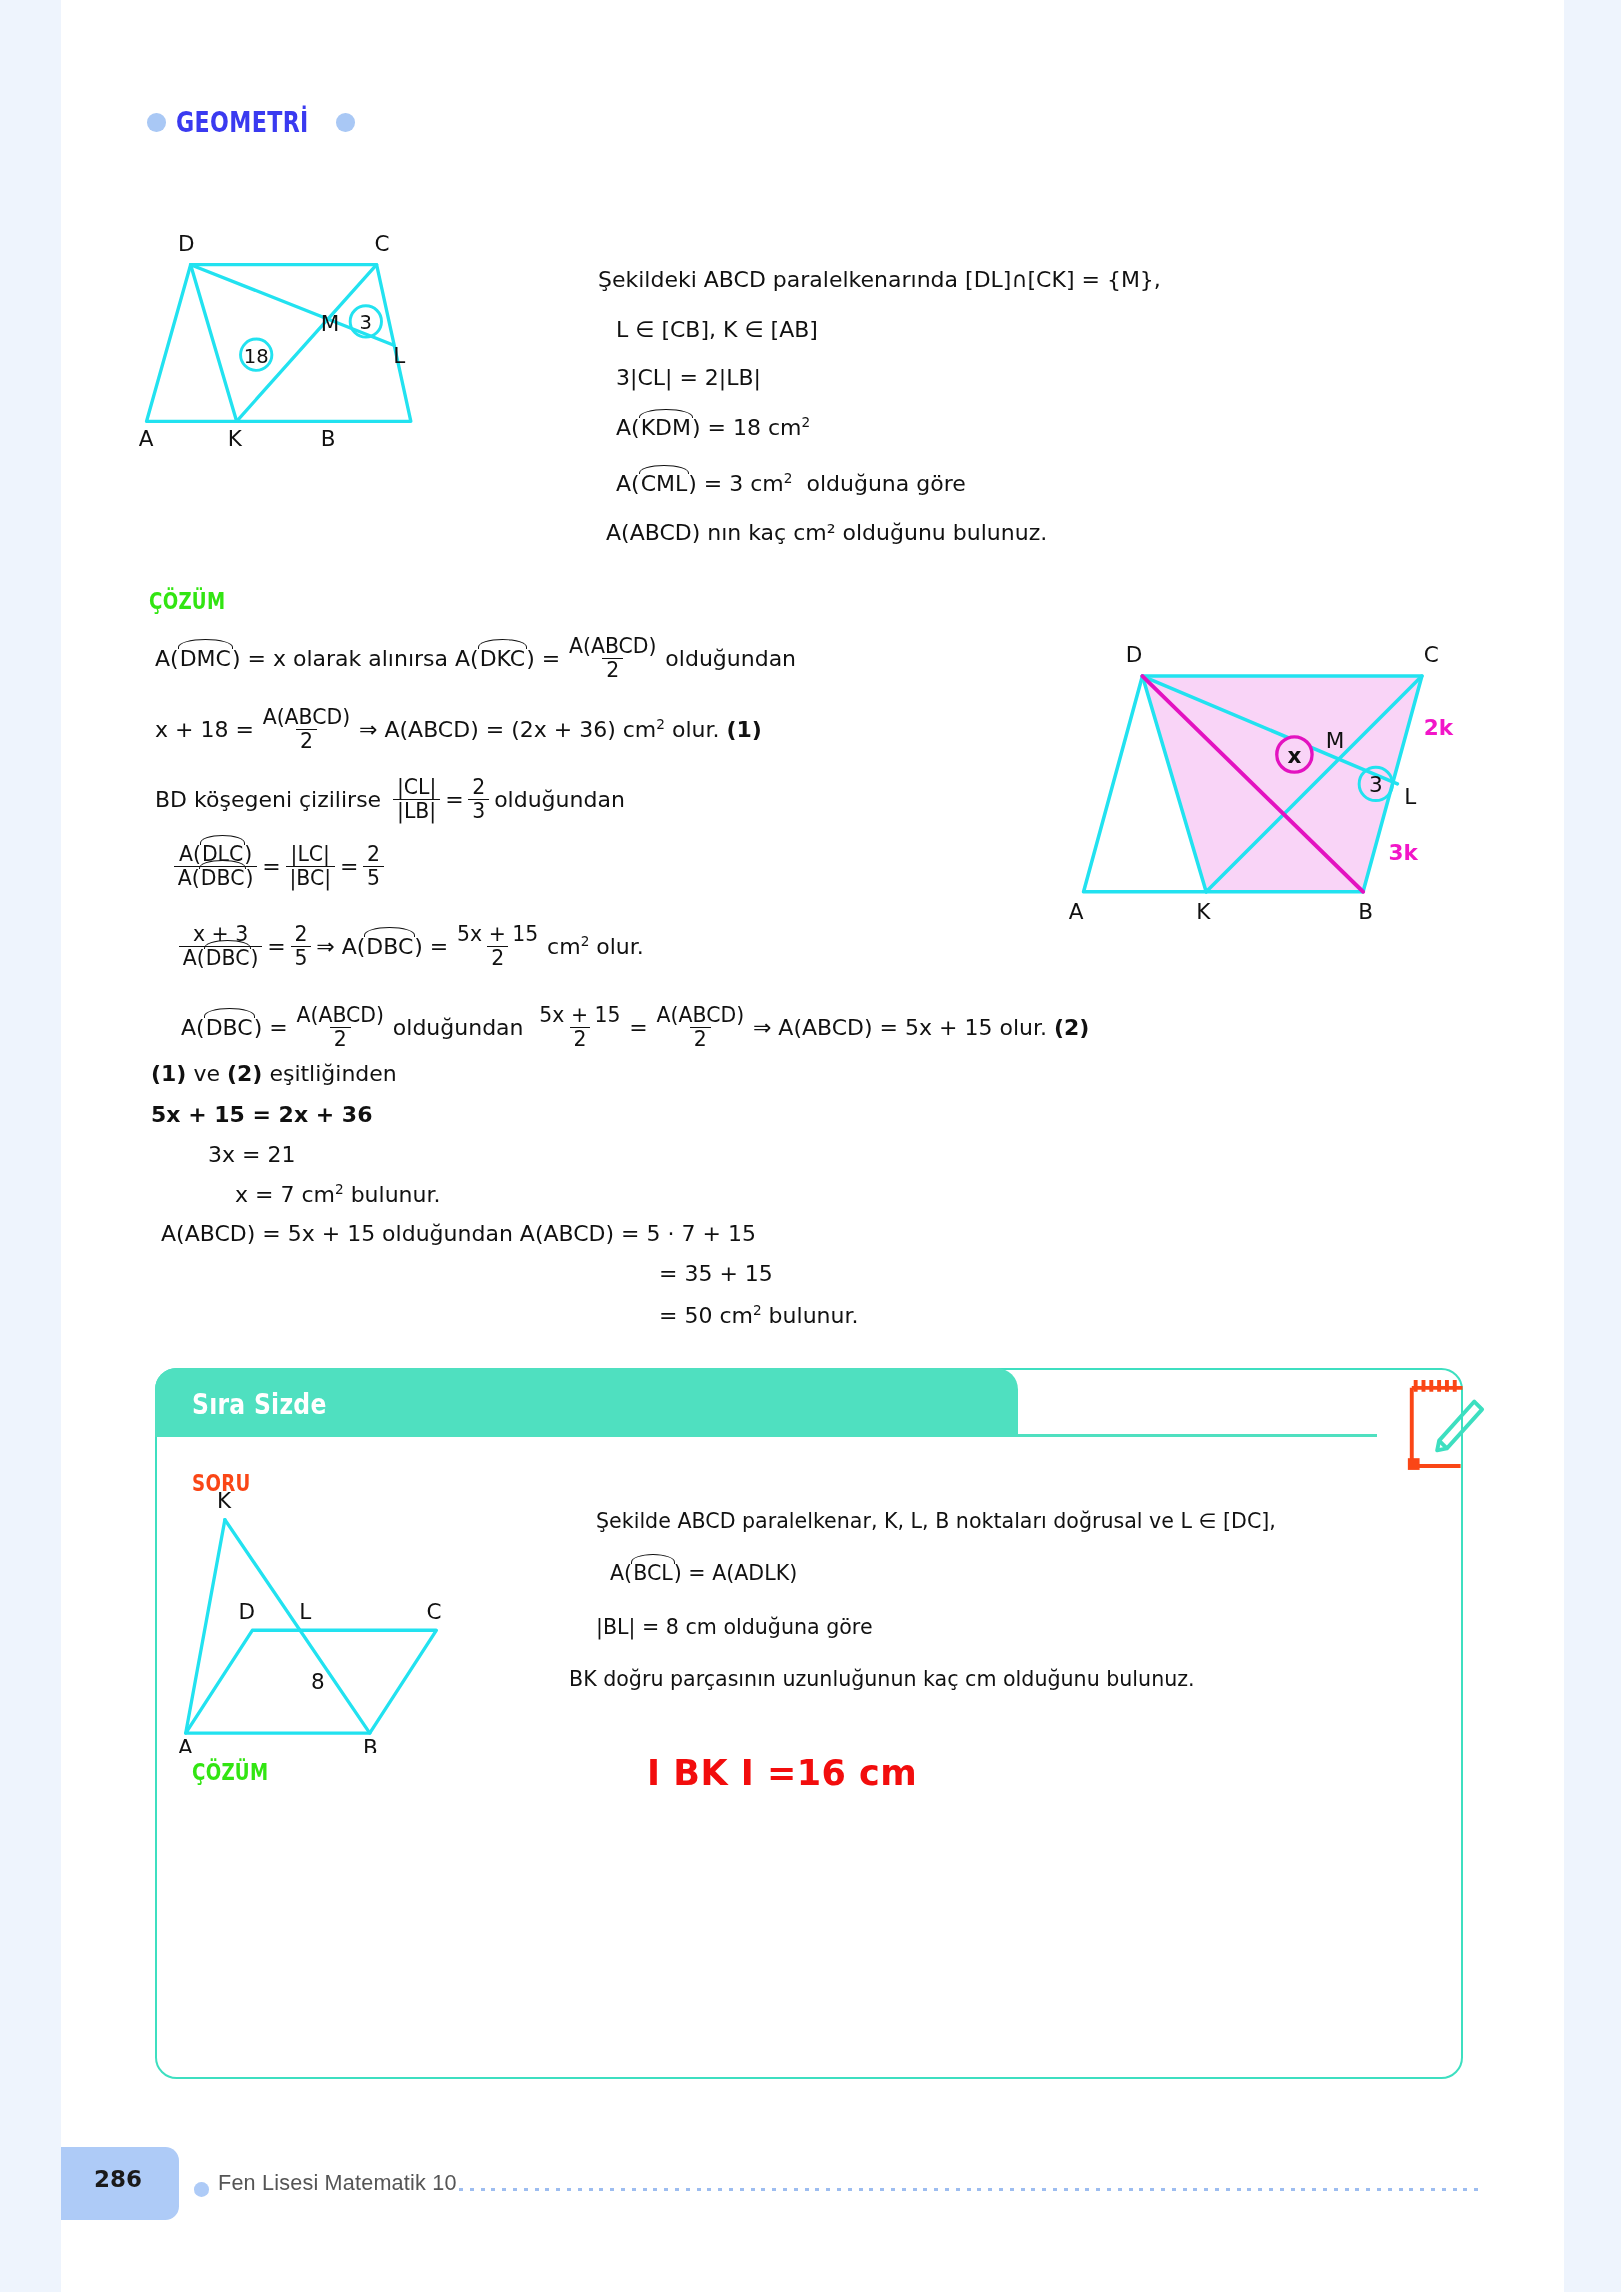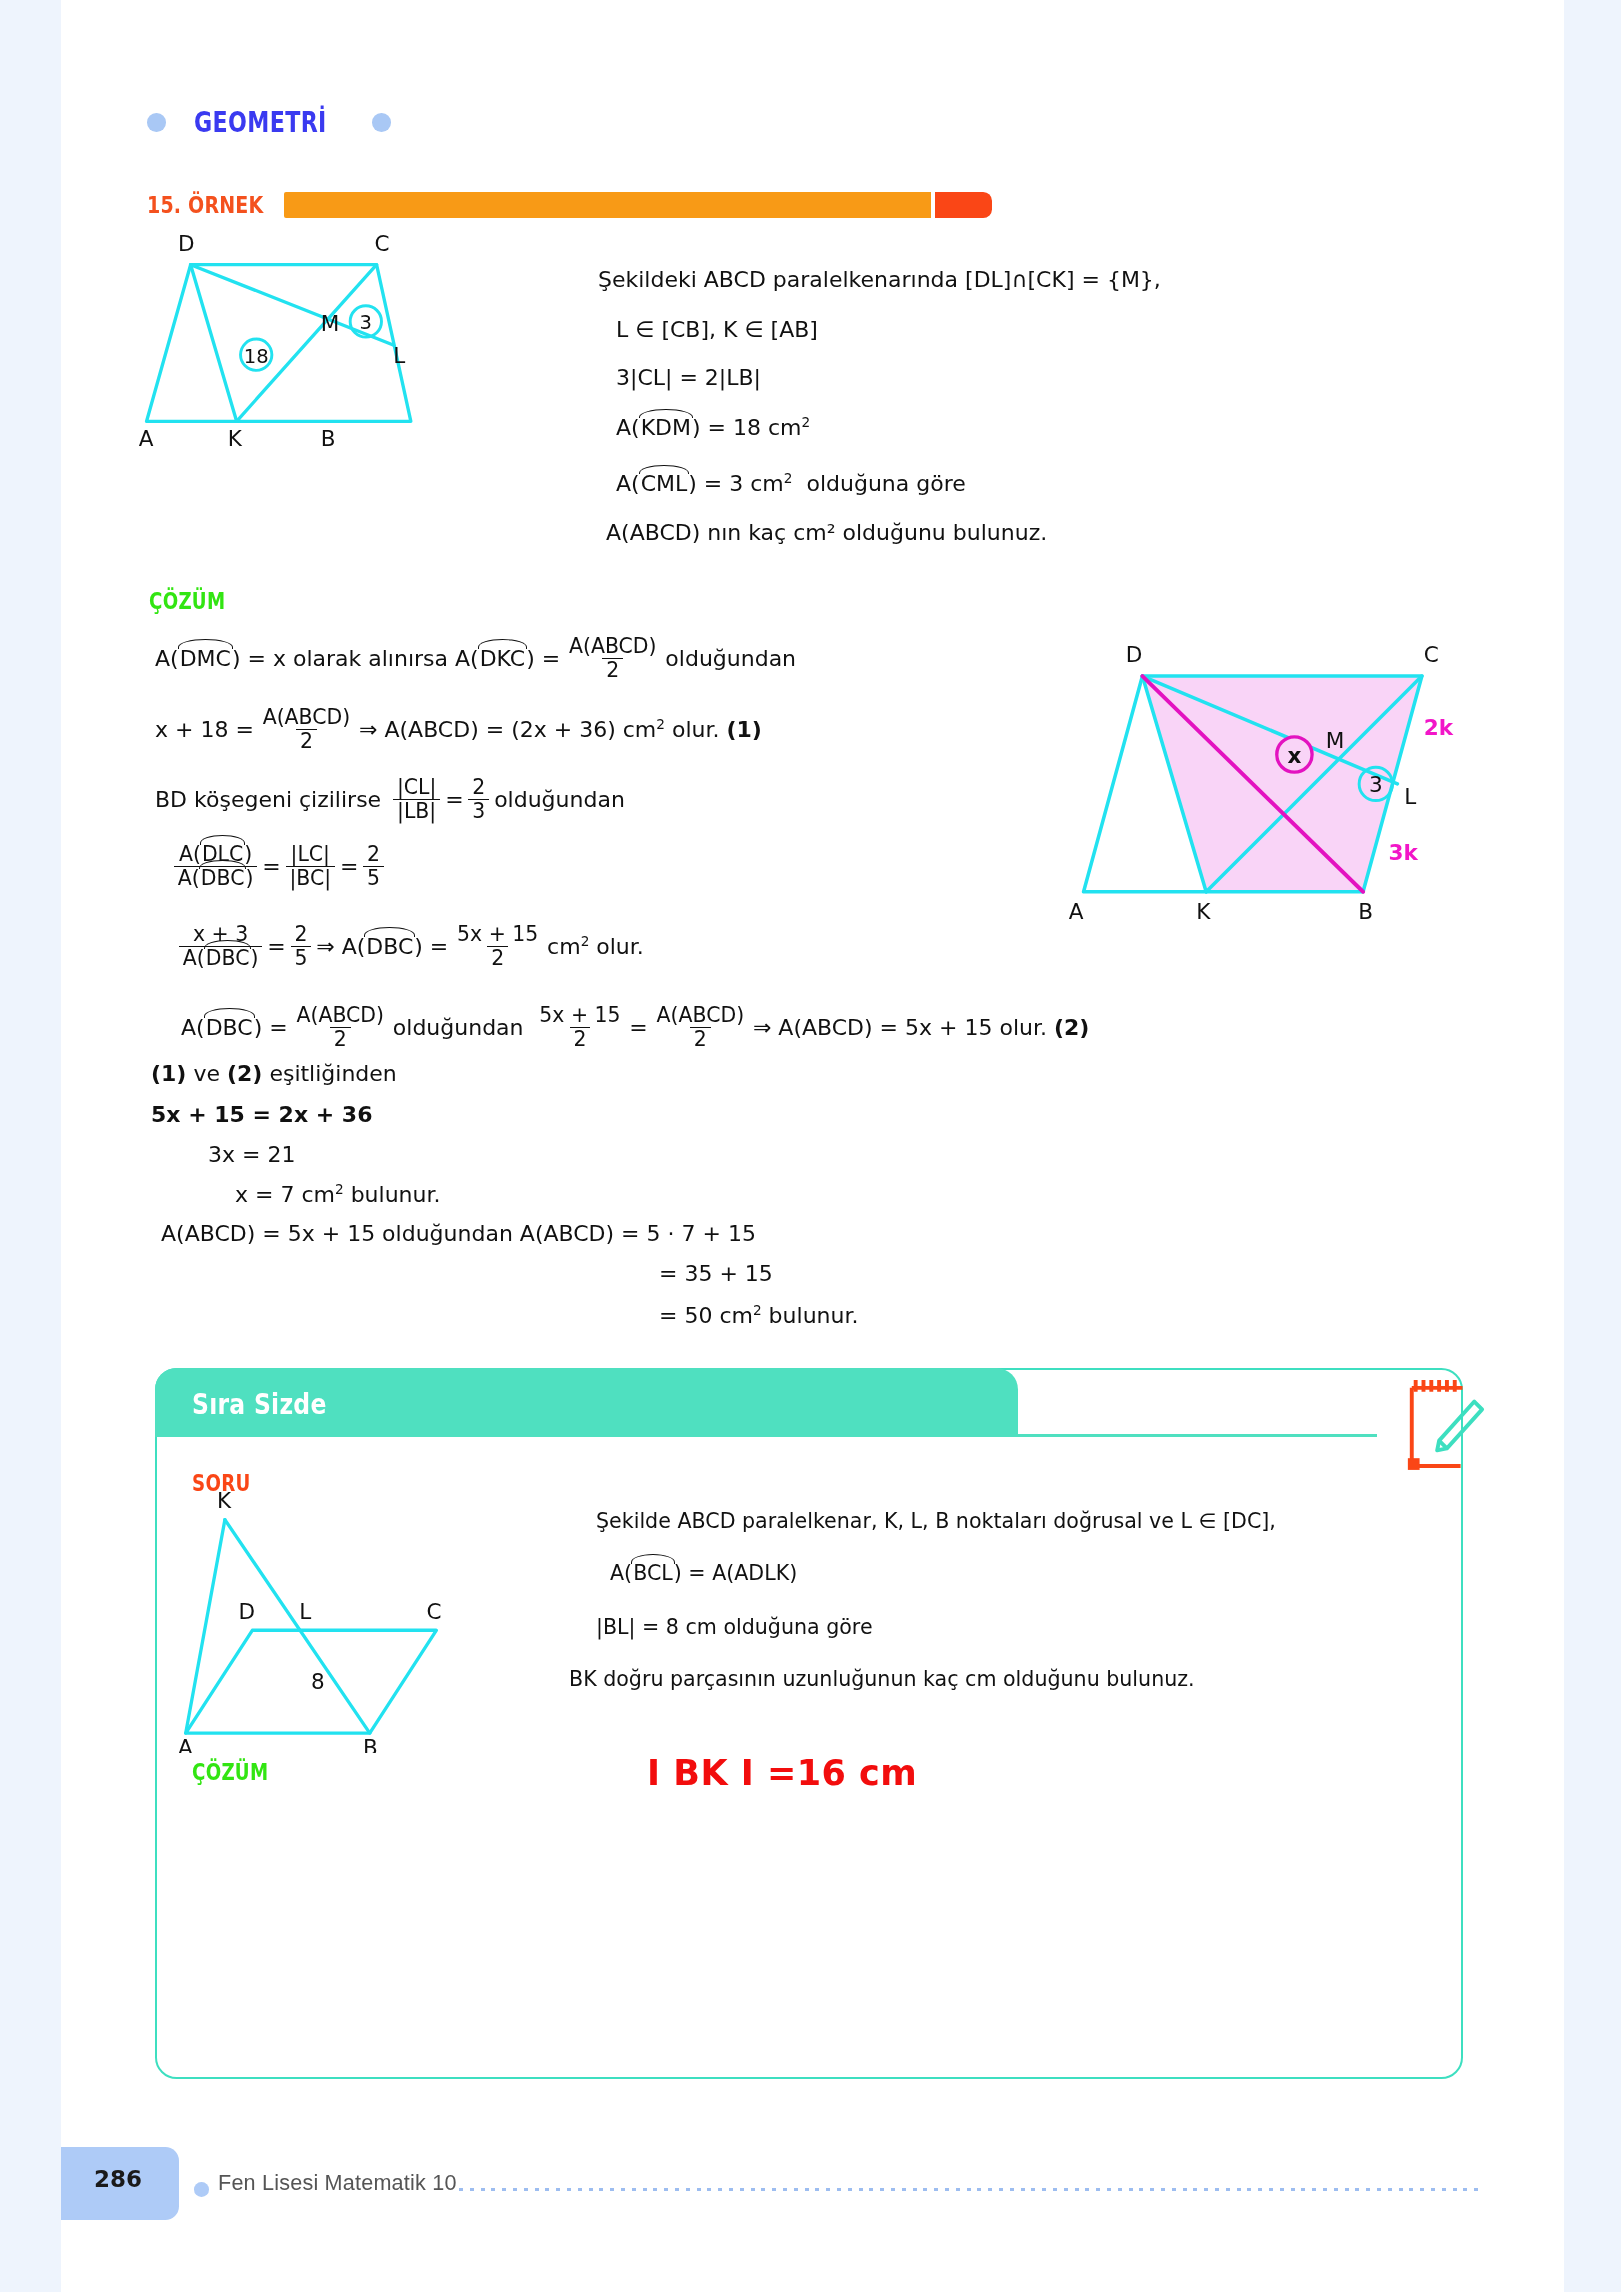--- a/index.html
+++ b/index.html
@@ -8,21 +8,21 @@
     background:#ffffff;
     font-family:"DejaVu Sans","Liberation Sans",sans-serif;
     position:relative;overflow:hidden;
   }
   .page{position:absolute;inset:0;background:#fff;}
   
   .edge-left{position:absolute;left:0;top:0;width:61px;height:2293px;background:#eef4fd;}
   .edge-right{position:absolute;right:0;top:0;width:57px;height:2293px;background:#eef4fd;}
 
   
-  .geom-head{position:absolute;left:147px;top:106px;display:flex;align-items:center;gap:28px;}
+  .geom-head{position:absolute;left:147px;top:106px;display:flex;align-items:center;gap:10px;}
   .geom-head .dot{width:18.6px;height:18.6px;border-radius:50%;background:#a9c8f5;display:block;}
   .geom-head .txt{
     font-family:"DejaVu Sans Condensed","Liberation Sans",sans-serif;
     font-weight:bold;font-size:28px;letter-spacing:0.4px;color:#3a3af0;
     transform:scaleX(.88);transform-origin:left center;white-space:nowrap;
   }
 
   
   .ornek-row{position:absolute;left:147px;top:191px;display:flex;align-items:center;}
   .ornek-label{
@@ -105,25 +105,20 @@
 
   <div class="edge-left"></div>
   <div class="edge-right"></div>
 
   <div class="geom-head">
     <span class="dot"></span>
     <span class="txt">GEOMETRİ</span>
     <span class="dot"></span>
   </div>
 
-  <div class="ornek-row">
-    <span class="ornek-label">15. ÖRNEK</span>
-    <span class="ornek-bar"></span>
-    <span class="ornek-cap"></span>
-  </div>
 
   <div style="position:absolute;left:127px;top:235px;">
     <svg width="323" height="216" viewBox="0 0 330 220">
 
       <g stroke="#22e2f0" stroke-width="3.4" fill="none" stroke-linecap="round" stroke-linejoin="round">
         <path d="M20,190 L290,190 L255,30 L65,30 Z"></path>
 
         <path d="M65,30 L272,112"></path>
 
         <path d="M255,30 L112,190"></path>

